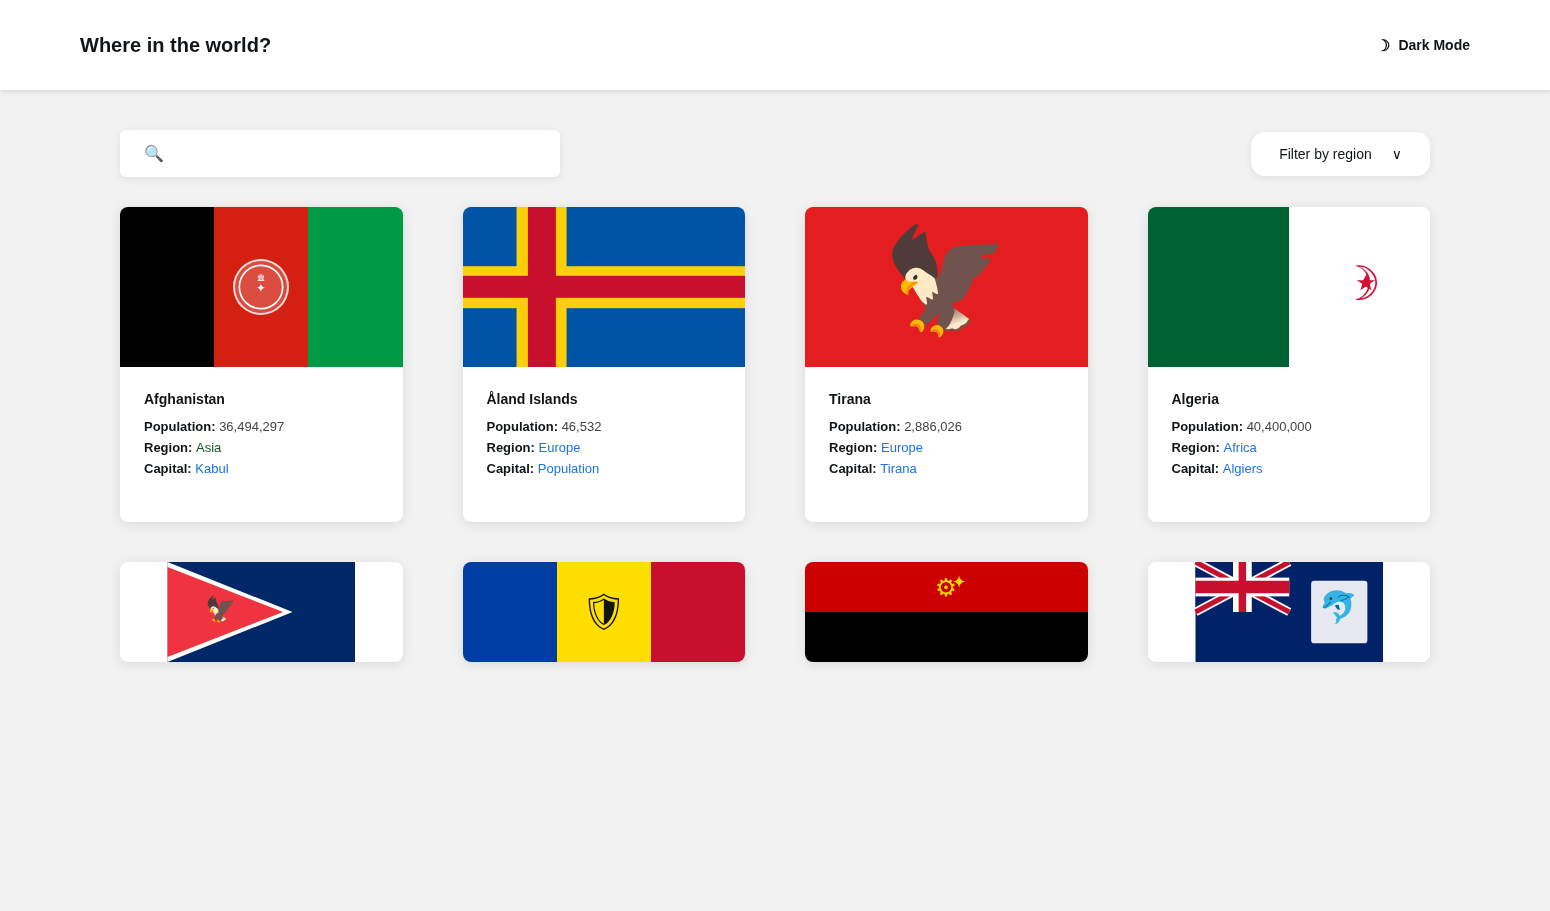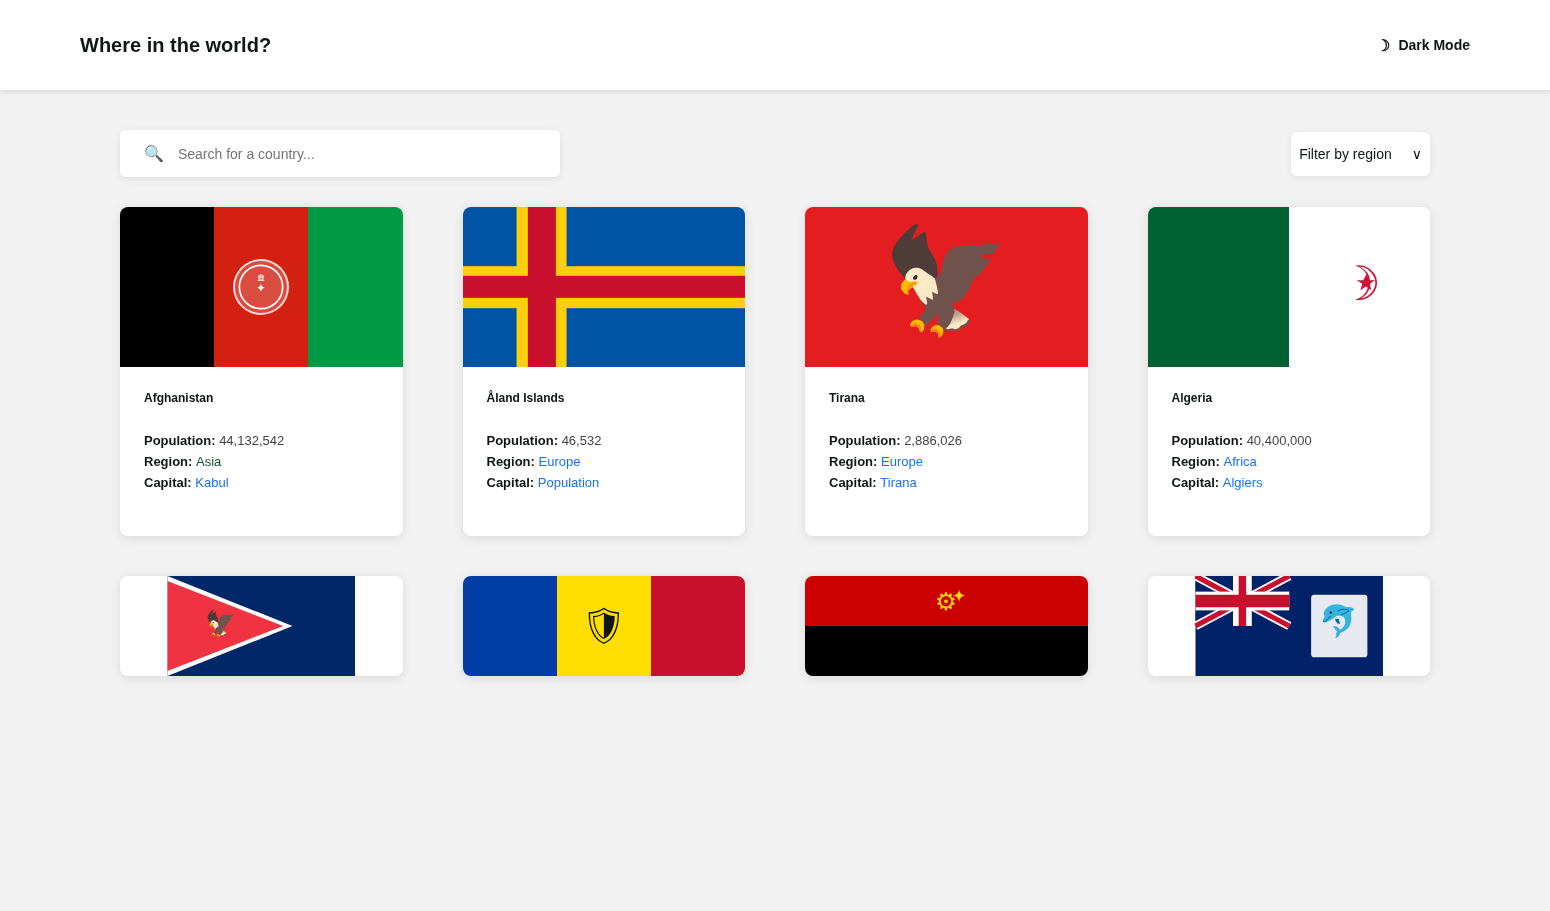--- a/index.html
+++ b/index.html
@@ -60,22 +60,22 @@
       outline: none;
       font-size: 14px;
       color: #999;
       width: 100%;
       background: transparent;
     }
     .filter-btn {
       display: flex;
       gap: 20px;
       background: #fff;
-      border-radius: 6px;
-      padding: 14px 8px;
+      border-radius: 14px;
+      padding: 14px 28px;
       box-shadow: 0 2px 8px rgba(0,0,0,0.08);
       font-size: 14px;
       cursor: pointer;
       border: none;
       font-weight: 500;
       color: #111517;
     }
     .chevron-icon {
       font-size: 14px;
     }
@@ -95,23 +95,23 @@
     }
     .flag-container {
       width: 100%;
       height: 160px;
       overflow: hidden;
     }
     .card-info {
       padding: 24px 24px 40px 24px;
     }
     .country-name {
-      font-size: 12px;
+      font-size: 14px;
       font-weight: 800;
-      margin-bottom: 28px;
+      margin-bottom: 12px;
     }
     .info-row {
       font-size: 13px;
       margin-bottom: 6px;
       color: #111517;
     }
     .info-label {
       font-weight: 700;
       text-align: center;
     }
@@ -238,21 +238,20 @@
   <span class="header-title">Where in the world?</span>
   <button class="dark-mode-btn">
     <span class="moon-icon">☽</span>
     <span>Dark Mode</span>
   </button>
 </header>
 
 <div class="controls">
   <div class="search-box">
     <span class="search-icon">🔍</span>
-    <input class="search-input" type="text" placeholder="Search for a country..." style="">
   </div>
   <button class="filter-btn">
     <span>Filter by region</span>
     <span class="chevron-icon">∨</span>
   </button>
 </div>
 
 <div class="countries-grid" id="countries-grid">
 <div class="country-card">
     <div class="flag-container">
@@ -267,21 +266,21 @@
           </svg>
         </div>
       </div>
       <div class="stripe-green"></div>
     </div>
     </div>
     <div class="card-info">
       <div class="country-name">Afghanistan</div>
       <div class="info-row">
         <span class="info-label">Population:</span>
-        <span class="info-value"> 44,132,542</span>
+        <span class="info-value"> 36,494,297</span>
       </div>
       <div class="info-row">
         <span class="info-label">Region:</span>
         <span class="info-value" style="color:#14532d;"> Asia</span>
       </div>
       <div class="info-row">
         <span class="info-label">Capital:</span>
         <span class="info-value" style="color:#1a73e8;"> Kabul</span>
       </div>
     </div>

